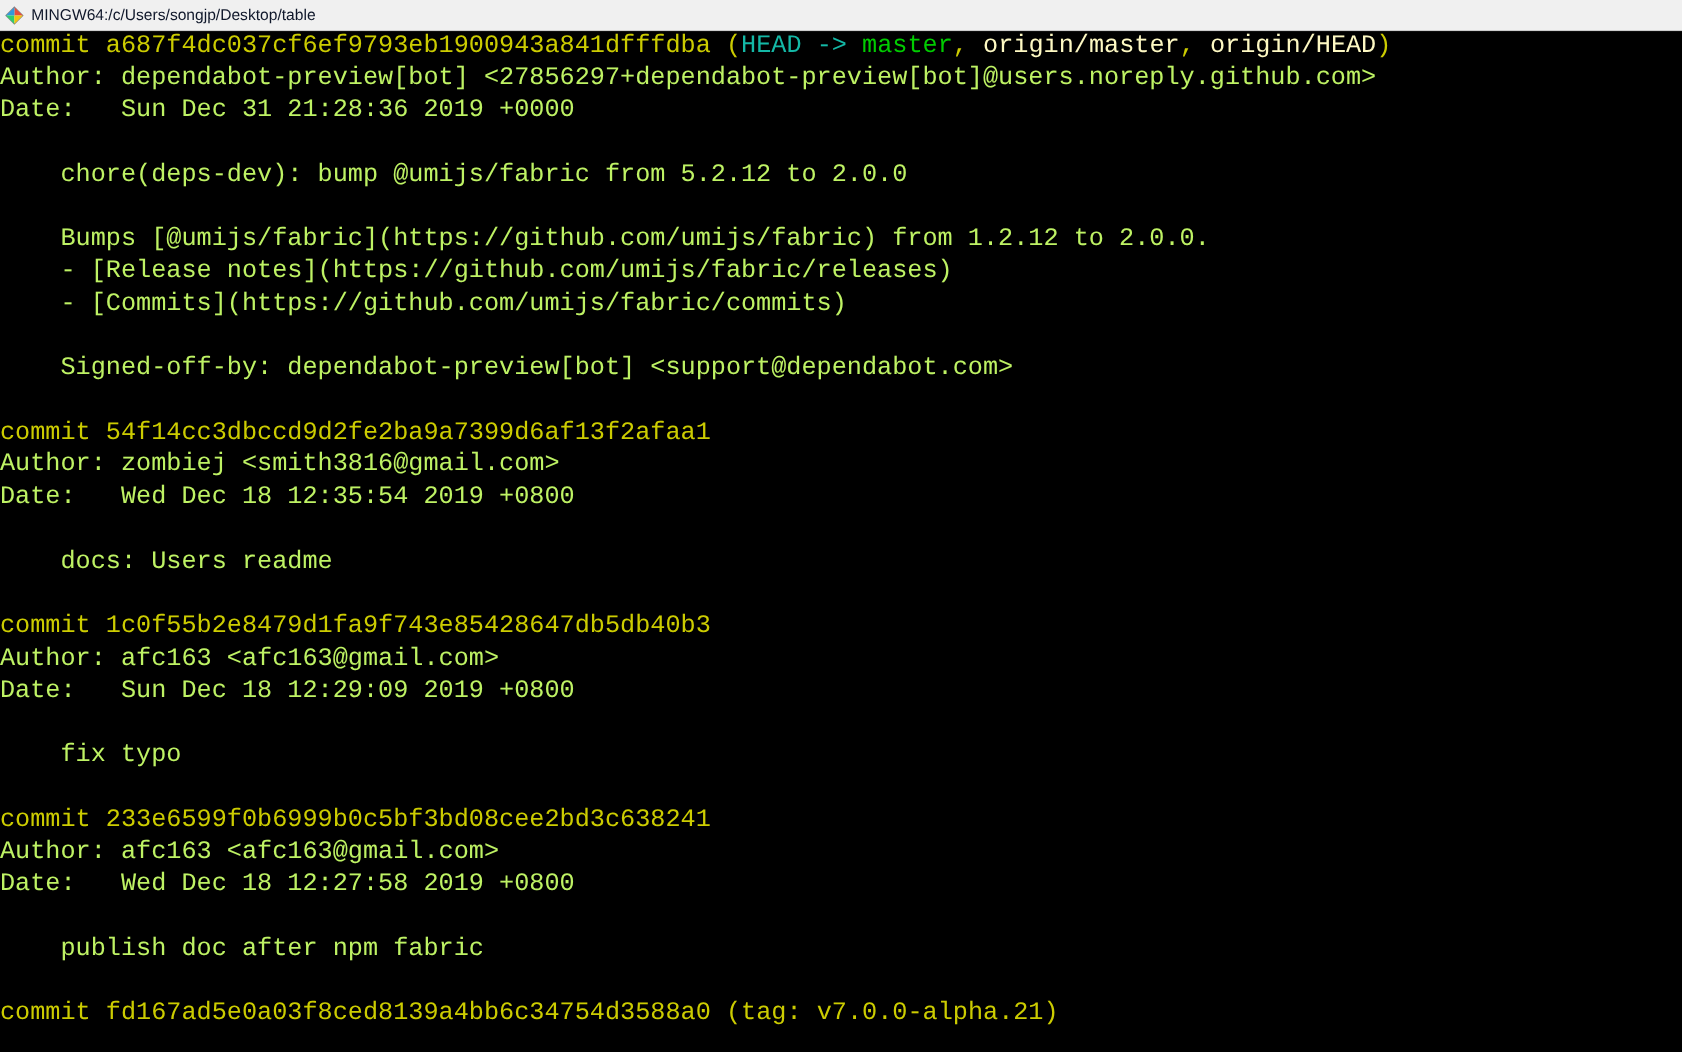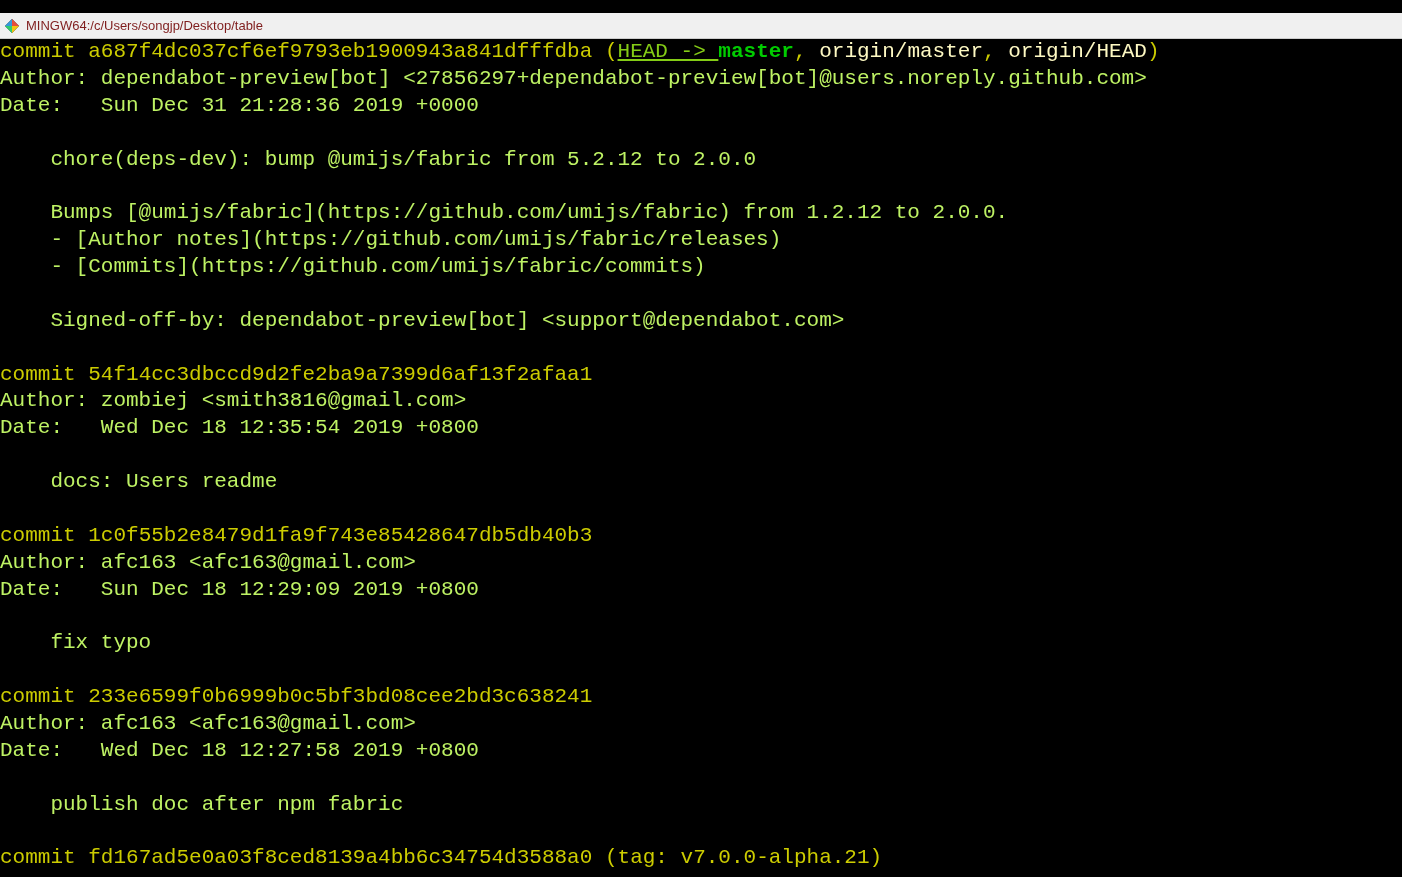--- a/index.html
+++ b/index.html
@@ -14,42 +14,41 @@
     }
     .titlebar {
       height: 26px;
       background: #f0f0f0;
       border-bottom: 1px solid #ccc;
       display: flex;
       align-items: center;
       padding: 0 4px;
       font-family: 'Segoe UI', Tahoma, sans-serif;
       font-size: 13px;
-      color: #7f1d1d;
-      margin-top: 13px;
+      color: #0f172a;
     }
     .titlebar-icon {
       width: 16px;
       height: 16px;
       margin-right: 6px;
       display: inline-flex;
       align-items: center;
       justify-content: center;
     }
     .terminal {
       background: #000;
       padding: 0;
       line-height: 1.28;
       white-space: pre;
       height: calc(877px - 26px);
       overflow: hidden;
     }
     .yellow { color: #cccc00; }
-    .cyan { color: #84cc16; text-decoration: underline; }
-    .green { color: #00cc00; font-weight: bold; }
+    .cyan { color: #14b8a6; }
+    .green { color: #00cc00; }
     .red { color: #fef9c3; }
     .white { color: #bef264; }
   </style>
 </head>
 <body>
 
 <div class="titlebar">
   <span class="titlebar-icon">
     <svg width="16" height="16" viewBox="0 0 16 16">
       <polygon points="8,1 15,8 8,15 1,8" fill="none" stroke="#888" stroke-width="1"></polygon>
@@ -62,21 +61,21 @@
   <span>MINGW64:/c/Users/songjp/Desktop/table</span>
 </div>
 
 <div class="terminal"><span class="yellow"><span>commit </span><span>a687f4dc037cf6ef9793eb1900943a841dfffdba</span> <span>(</span><span class="cyan">HEAD -&gt; </span><span class="green">master</span><span class="yellow">, </span><span class="red">origin/master</span><span class="yellow">, </span><span class="red">origin/HEAD</span><span>)</span></span>
 <span class="white">Author: dependabot-preview[bot] &lt;27856297+dependabot-preview[bot]@users.noreply.github.com&gt;</span>
 <span class="white">Date:   Sun Dec 31 21:28:36 2019 +0000</span>
 <span class="white"></span>
 <span class="white">    chore(deps-dev): bump @umijs/fabric from 5.2.12 to 2.0.0</span>
 <span class="white"></span>
 <span class="white">    Bumps [@umijs/fabric](https://github.com/umijs/fabric) from 1.2.12 to 2.0.0.</span>
-<span class="white">    - [Author notes](https://github.com/umijs/fabric/releases)</span>
+<span class="white">    - [Release notes](https://github.com/umijs/fabric/releases)</span>
 <span class="white">    - [Commits](https://github.com/umijs/fabric/commits)</span>
 <span class="white"></span>
 <span class="white">    Signed-off-by: dependabot-preview[bot] &lt;support@dependabot.com&gt;</span>
 <span class="white"></span>
 <span class="yellow"><span>commit </span><span>54f14cc3dbccd9d2fe2ba9a7399d6af13f2afaa1</span></span>
 <span class="white">Author: zombiej &lt;smith3816@gmail.com&gt;</span>
 <span class="white">Date:   Wed Dec 18 12:35:54 2019 +0800</span>
 <span class="white"></span>
 <span class="white">    docs: Users readme</span>
 <span class="white"></span>

